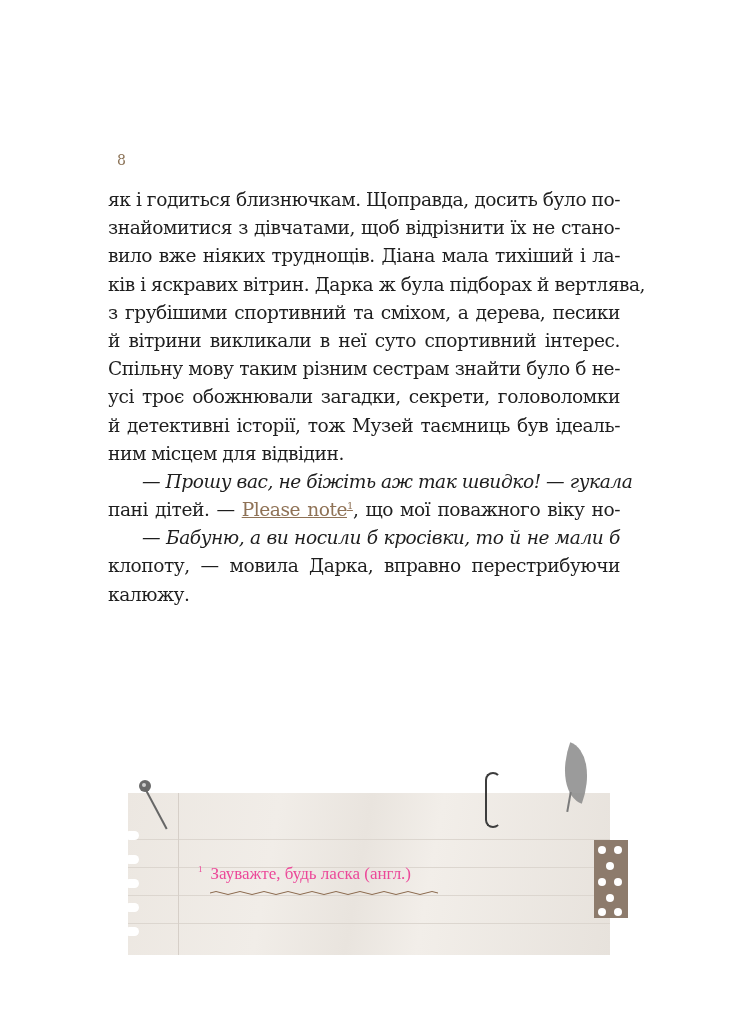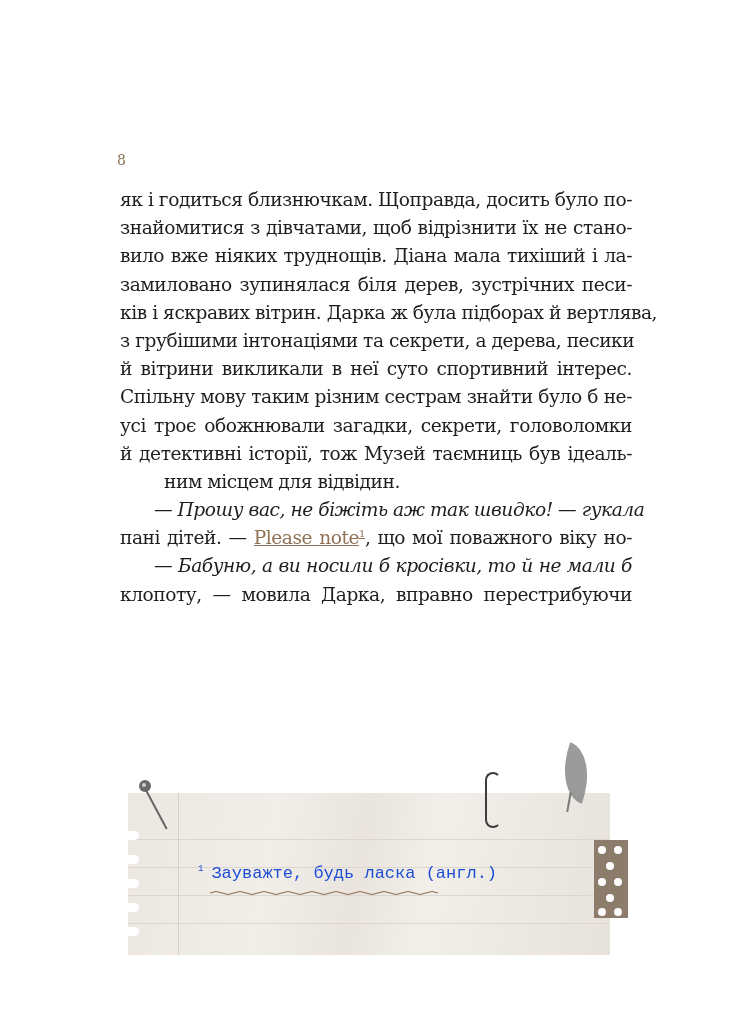--- a/index.html
+++ b/index.html
@@ -2,26 +2,26 @@
 <html><head>
 <meta charset="utf-8">
 <style>
   html, body { margin:0; padding:0; background:#ffffff; }
   body { width:736px; height:1024px; position:relative; overflow:hidden; }
   .page-number {
     position:absolute; left:117px; top:152px;
     font-family:"DejaVu Serif", serif; font-size:14px; color:#8a7155;
   }
   .body-text {
-    position:absolute; left:120px; top:186px; width:512px;
+    position:absolute; left:108px; top:186px; width:512px;
     font-family:"DejaVu Serif", serif; font-size:18.6px; line-height:28.2px;
     color:#1e1e1e; letter-spacing:-0.45px;
   }
   .line { display:block; white-space:nowrap; text-align:justify; text-align-last:justify; height:28.2px; overflow:visible; }
-  .line.last { text-align-last:left;margin-left:44px; }
+  .line.last { text-align-last:left; }
   .indent { padding-left:34px;font-style:italic; }
   .note-ref { color:#8f7256;text-decoration:underline; }
   sup { font-size:10px; line-height:0; vertical-align:super; }
 
   .paper {
     position:absolute; left:128px; top:793px; width:482px; height:162px;
     background:linear-gradient(100deg,#ece7e1 0%,#f1ede8 30%,#e9e4de 48%,#f2eee9 62%,#e7e2dc 100%);
   }
   .paper .rule { position:absolute; left:0; right:0; height:1px; background:#dcd6cf; }
   .paper .margin { position:absolute; top:0; bottom:0; left:50px; width:1px; background:#d6cfc8; }
@@ -29,48 +29,48 @@
   .pin-line { position:absolute; left:146px; top:788px; width:46px; height:1.5px; background:#666; transform-origin:0 0; transform:rotate(62deg); }
   .pin-head { position:absolute; left:139px; top:780px; width:12px; height:12px; border-radius:50%; background:#6a6a6a; }
   .pin-head::after { content:""; position:absolute; left:3px; top:3px; width:4px; height:4px; border-radius:50%; background:#cfcfcf; }
   .clip { position:absolute; left:485px; top:772px; width:12px; height:52px; border:2.5px solid #3d3d3d; border-radius:8px; border-right-color:transparent; }
   .leaf { position:absolute; left:560px; top:746px; width:32px; height:54px; background:#8a8a8a; border-radius:0 100% 0 100%; transform:rotate(20deg); opacity:0.85; }
   .leaf-stem { position:absolute; left:568px; top:792px; width:2px; height:20px; background:#7a7a7a; transform:rotate(10deg); }
   .tape { position:absolute; left:594px; top:840px; width:34px; height:78px; background:#8d7b6c; }
   .tape span { position:absolute; width:8px; height:8px; border-radius:50%; background:#fff; }
   .footnote {
     position:absolute; left:198px; top:864px;
-    font-family:Liberation Mono, monospace; font-size:17px; color:#1d4ed8;
+    font-family:Liberation Serif, serif; font-size:17px; color:#ec4899;
   }
   .footnote .num { font-size:9px; vertical-align:super; margin-right:8px; }
   .squiggle { position:absolute; left:210px; top:890px; width:232px; height:6px; }
 </style>
 </head>
 <body>
 
 <div class="page-number">8</div>
 
 <div class="body-text">
   <span class="line">як і годиться близнючкам. Щоправда, досить було по-</span>
   <span class="line">знайомитися з дівчатами, щоб відрізнити їх не стано-</span>
   <span class="line">вило вже ніяких труднощів. Діана мала тихіший і ла-</span>
-  <span class="line">замиловано зупинялася біля дерев, зустрічних песи-</span>
   <span class="line">ків і яскравих вітрин. Дарка ж була підборах й вертлява,</span>
-  <span class="line">з грубішими інтонаціями та секрети, а дерева, песики</span>
+  <span class="line">з грубішими спортивний та сміхом, а дерева, песики</span>
   <span class="line">й вітрини викликали в неї суто спортивний інтерес.</span>
   <span class="line">Спільну мову таким різним сестрам знайти було б не-</span>
   <span class="line">усі троє обожнювали загадки, секрети, головоломки</span>
   <span class="line">й детективні історії, тож Музей таємниць був ідеаль-</span>
   <span class="line last">ним місцем для відвідин.</span>
 
   <span class="line indent">— Прошу вас, не біжіть аж так швидко! — гукала</span>
   <span class="line"><span>пані дітей. — </span><span class="note-ref">Please note</span><sup class="note-ref">1</sup><span>, що мої поважного віку но-</span></span>
 
   <span class="line indent">— Бабуню, а ви носили б кросівки, то й не мали б</span>
   <span class="line">клопоту, — мовила Дарка, вправно перестрибуючи</span>
+  <span class="line last">калюжу.</span>
 </div>
 
 <div class="paper">
   <div class="rule" style="top:46px"></div>
   <div class="rule" style="top:74px"></div>
   <div class="rule" style="top:102px"></div>
   <div class="rule" style="top:130px"></div>
   <div class="margin"></div>
   <div class="hole" style="top:38px"></div>
   <div class="hole" style="top:62px"></div>

